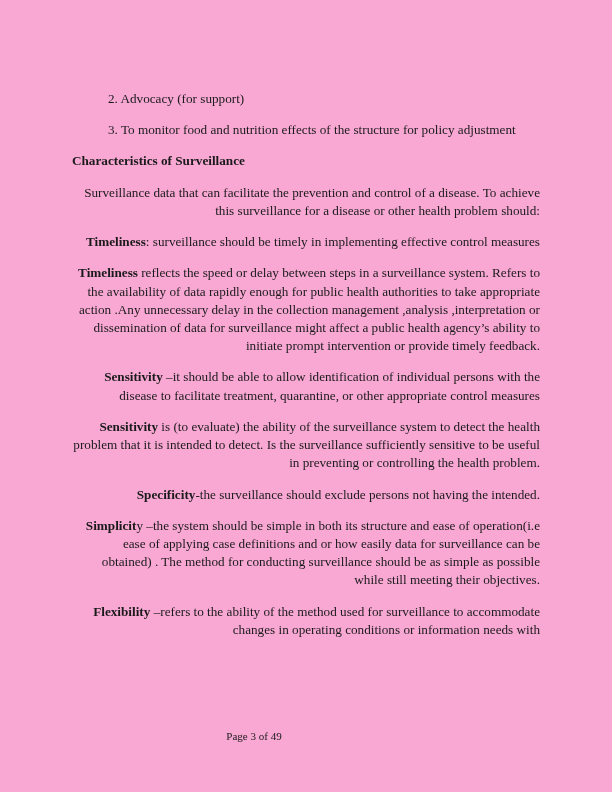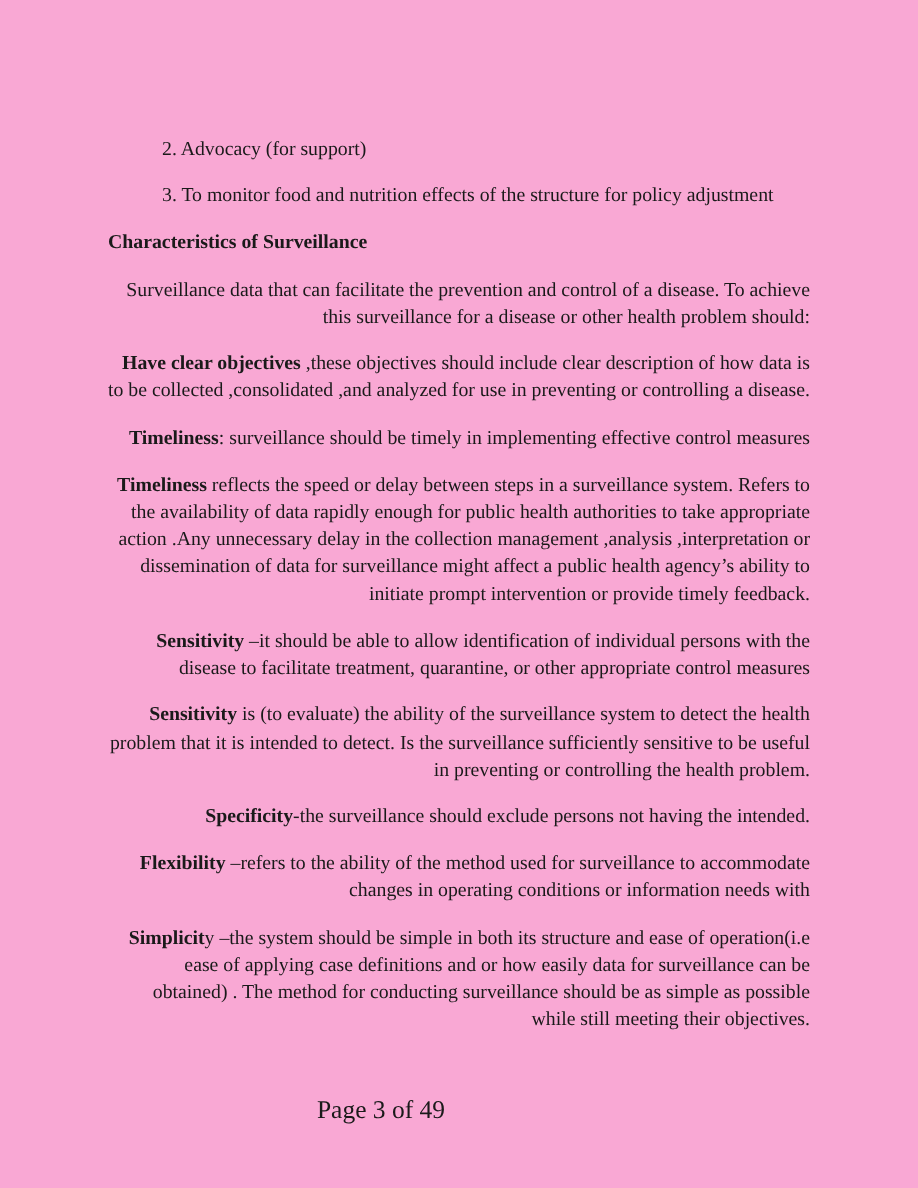--- a/index.html
+++ b/index.html
@@ -51,53 +51,52 @@
   }
   .lead {
     font-weight: bold;
   }
   .footer {
     position: absolute;
     left: 0;
     top: 730px;
     width: 508px;
     text-align: center;
-    font-size: 17px;
+    font-size: 11px;
     color: #1a1a1a;
   }
 </style>
 </head>
 <body>
 
 <div class="page">
 
   <div class="content">
 
     <p class="list-item">2. Advocacy (for support)</p>
 
     <p class="list-item">3. To monitor food and nutrition effects of the structure for policy adjustment</p>
 
 
     <h2 class="heading">Characteristics of Surveillance</h2>
 
     <p class="para"><span class="lead"></span><span>Surveillance data that can facilitate the prevention and control of a disease. To achieve this surveillance for a disease or other health problem should:</span></p>
 
-    <p class="para"><span class="lead">Have clear objectives</span><span> ,these objectives should include clear description of how data is to be collected ,consolidated ,and analyzed for use in preventing or controlling a disease.</span></p>
 
     <p class="para"><span class="lead">Timeliness</span><span>: surveillance should be timely in implementing effective control measures</span></p>
 
     <p class="para"><span class="lead">Timeliness</span><span> reflects the speed or delay between steps in a surveillance system. Refers to the availability of data rapidly enough for public health authorities to take appropriate action .Any unnecessary delay in the collection management ,analysis ,interpretation or dissemination of data for surveillance might affect a public health agency’s ability to initiate prompt intervention or provide timely feedback.</span></p>
 
     <p class="para"><span class="lead">Sensitivity</span><span> –it should be able to allow identification of individual persons with the disease to facilitate treatment, quarantine, or other appropriate control measures</span></p>
 
     <p class="para"><span class="lead">Sensitivity</span><span> is (to evaluate) the ability of the surveillance system to detect the health problem that it is intended to detect. Is the surveillance sufficiently sensitive to be useful in preventing or controlling the health problem.</span></p>
 
     <p class="para"><span class="lead">Specificity</span><span>-the surveillance should exclude persons not having the intended.</span></p>
 
+    <p class="para"><span class="lead">Simplicit</span><span>y –the system should be simple in both its structure and ease of operation(i.e ease of applying case  definitions and or how easily data for surveillance can be obtained) . The method for conducting surveillance should be as simple as possible while still meeting their objectives.</span></p>
+
     <p class="para"><span class="lead">Flexibility</span><span> –refers to the ability of the method used for surveillance to accommodate changes in operating conditions or information needs with</span></p>
-
-    <p class="para"><span class="lead">Simplicit</span><span>y –the system should be simple in both its structure and ease of operation(i.e ease of applying case  definitions and or how easily data for surveillance can be obtained) . The method for conducting surveillance should be as simple as possible while still meeting their objectives.</span></p>
 
   </div>
 
   <div class="footer">Page 3 of 49</div>
 
 </div>
 
 </body></html>

